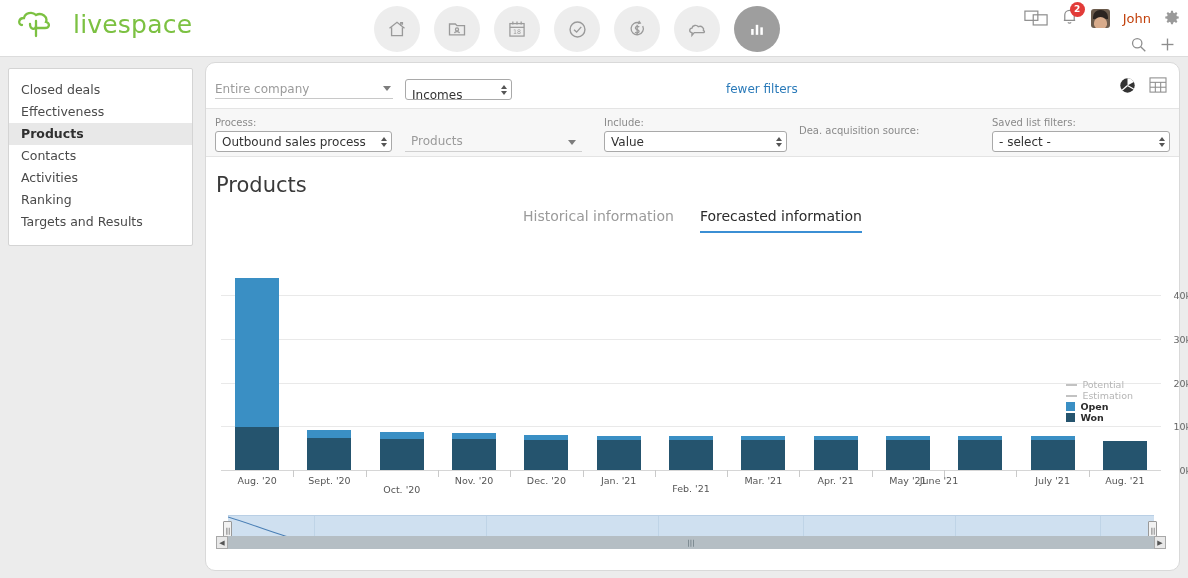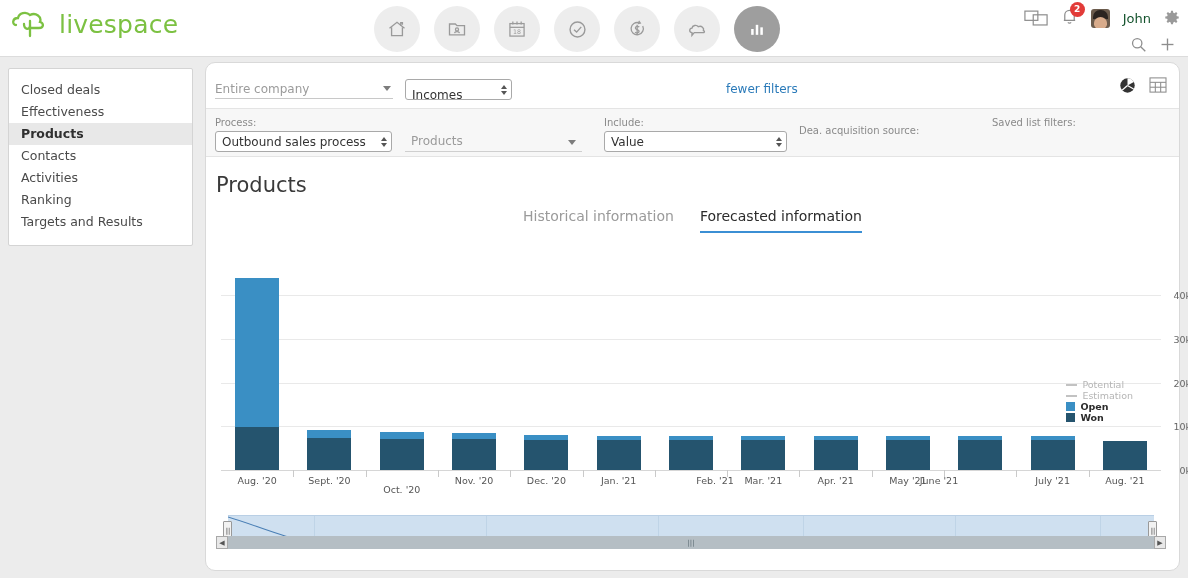--- a/index.html
+++ b/index.html
@@ -8,21 +8,21 @@
     font-family: "DejaVu Sans", "Liberation Sans", sans-serif;
     background: #ececec;
     overflow: hidden;
   }
 
   
   .topbar {
     position: absolute; left: 0; top: 0; width: 1188px; height: 57px;
     background: #ffffff; border-bottom: 1px solid #dcdcdc;
   }
-  .logo { position: absolute; left: 12px; top: 9px; display: flex; align-items: center; gap: 11px; }
+  .logo { position: absolute; left: 18px; top: 9px; display: flex; align-items: center; gap: 19px; }
   .logo-text { font-size: 25px; color: #7cc142; letter-spacing: .2px; }
 
   .navicons { position: absolute; left: 374px; top: 6px; display: flex; gap: 14px; }
   .navbtn {
     width: 46px; height: 46px; border-radius: 50%;
     background: #ededed; display: flex; align-items: center; justify-content: center;
     color: #9a9a9a; cursor: pointer;
   }
   .navbtn.active { background: #9e9e9e; color: #ffffff; }
 
@@ -39,21 +39,21 @@
     background: #6b5b4c; position: relative;
   }
   .avatar::after {
     content: ""; position: absolute; left: 3px; top: 8px; width: 13px; height: 12px;
     border-radius: 50% 50% 40% 40%; background: #d8ab8b;
   }
   .avatar::before {
     content: ""; position: absolute; left: 2px; top: 1px; width: 15px; height: 9px;
     border-radius: 7px 7px 0 0; background: #2b2420;
   }
-  .username { font-size: 13px; color: #14532d; }
+  .username { font-size: 13px; color: #c2410c; }
   .rt-row2 { display: flex; align-items: center; justify-content: flex-end; gap: 12px; margin-top: 5px; padding-right: 4px; }
   .icon-gray { color: #8d8d8d; display: flex; align-items: center; }
 
   
   .sidebar {
     position: absolute; left: 8px; top: 68px; width: 185px;
     background: #ffffff; border: 1px solid #d4d4d4; border-radius: 2px;
     padding: 10px 0 12px 0;
   }
   .side-item {
@@ -311,20 +311,27 @@
       <div class="flabel" style="left: 398px; top: 8px;">Include:</div>
       <div class="fbox" style="left: 398px; width: 183px;">
         <span>Value</span>
         <span class="spin">
           <i class="up"></i>
           <i class="dn"></i>
         </span>
       </div>
       <div class="flabel" style="left: 593px; top: 8px; margin-top: 8px;">Dea. acquisition source:</div>
       <div class="flabel" style="left: 786px; top: 8px;">Saved list filters:</div>
+      <div class="fbox" style="left: 786px; width: 178px;">
+        <span>- select -</span>
+        <span class="spin">
+          <i class="up"></i>
+          <i class="dn"></i>
+        </span>
+      </div>
     </div>
 
   <div class="page-title">Products</div>
 
   <div class="tabs" id="tabbar">
       <div class="tab">Historical information</div>
       <div class="tab active">Forecasted information</div>
     </div>
 
   <div class="chart-area">
@@ -392,21 +399,21 @@
         </div>
       </div>
     <div class="xaxis"></div>
     <div class="xlabels" id="xlabels">
         <div class="xlab" style="left: 41.1538px; top: 2px;">Aug. '20</div>
         <div class="xlab" style="left: 113.462px; top: 2px;">Sept. '20</div>
         <div class="xlab" style="left: 185.769px; top: 11px;">Oct. '20</div>
         <div class="xlab" style="left: 258.077px; top: 2px;">Nov. '20</div>
         <div class="xlab" style="left: 330.385px; top: 2px;">Dec. '20</div>
         <div class="xlab" style="left: 402.692px; top: 2px;">Jan. '21</div>
-        <div class="xlab" style="left: 475px; top: 2px; margin-left: 24px;">Feb. '21</div>
+        <div class="xlab" style="left: 475px; top: 10px;">Feb. '21</div>
         <div class="xlab" style="left: 547.308px; top: 2px;">Mar. '21</div>
         <div class="xlab" style="left: 619.615px; top: 2px;">Apr. '21</div>
         <div class="xlab" style="left: 691.923px; top: 2px;">May '21</div>
         <div class="xlab" style="left: 723px; top: 2px;">June '21</div>
         <div class="xlab" style="left: 836.538px; top: 2px;">July '21</div>
         <div class="xlab" style="left: 908.846px; top: 2px;">Aug. '21</div>
       </div>
     <div class="legend" id="legend">
         <div class="lg-row">
           <span class="lg-line" style="background: rgb(194, 194, 194);"></span>

